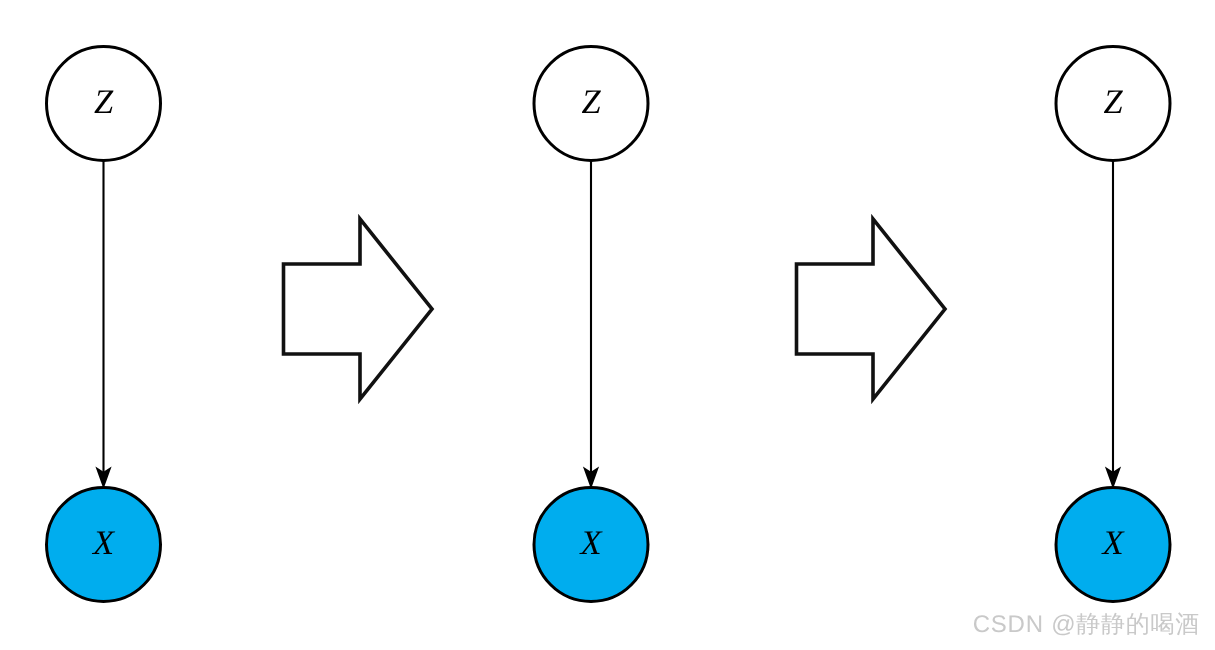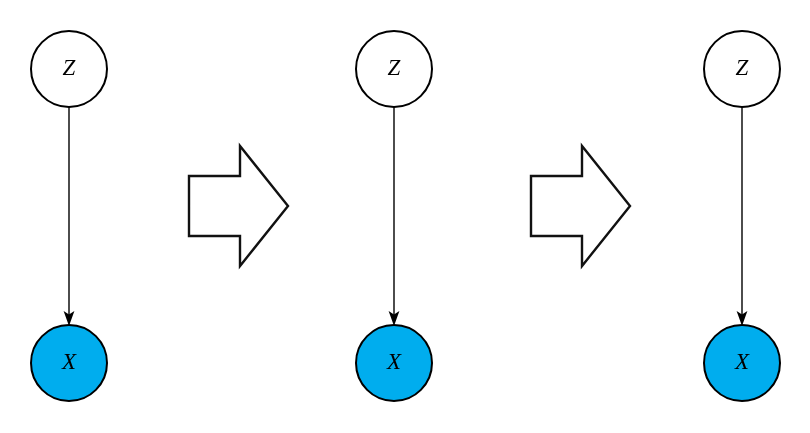--- a/index.html
+++ b/index.html
@@ -109,14 +109,15 @@
         <polygon class="edge-head" points="742,326 736.6,311 742,314.5 747.4,311"></polygon>
       </g>
       <circle class="node-circle hidden-node" cx="742" cy="69" r="38"></circle>
       <text class="node-label" x="742" y="70">Z</text>
       <circle class="node-circle observed-node" cx="742" cy="363" r="38"></circle>
       <text class="node-label" x="742" y="364">X</text>
     </g>
 
   </svg>
 
+  <div id="watermark">CSDN @静静的喝酒</div>
 
 </div>
 
 </body></html>

